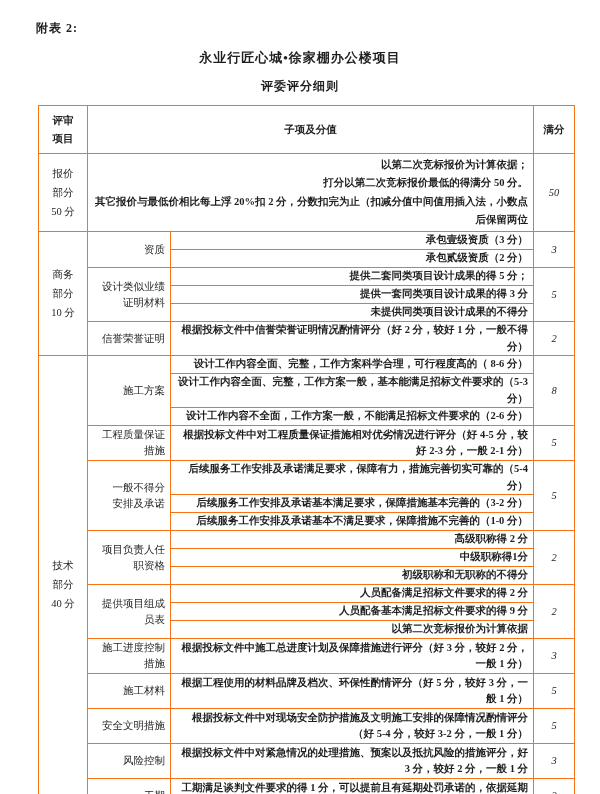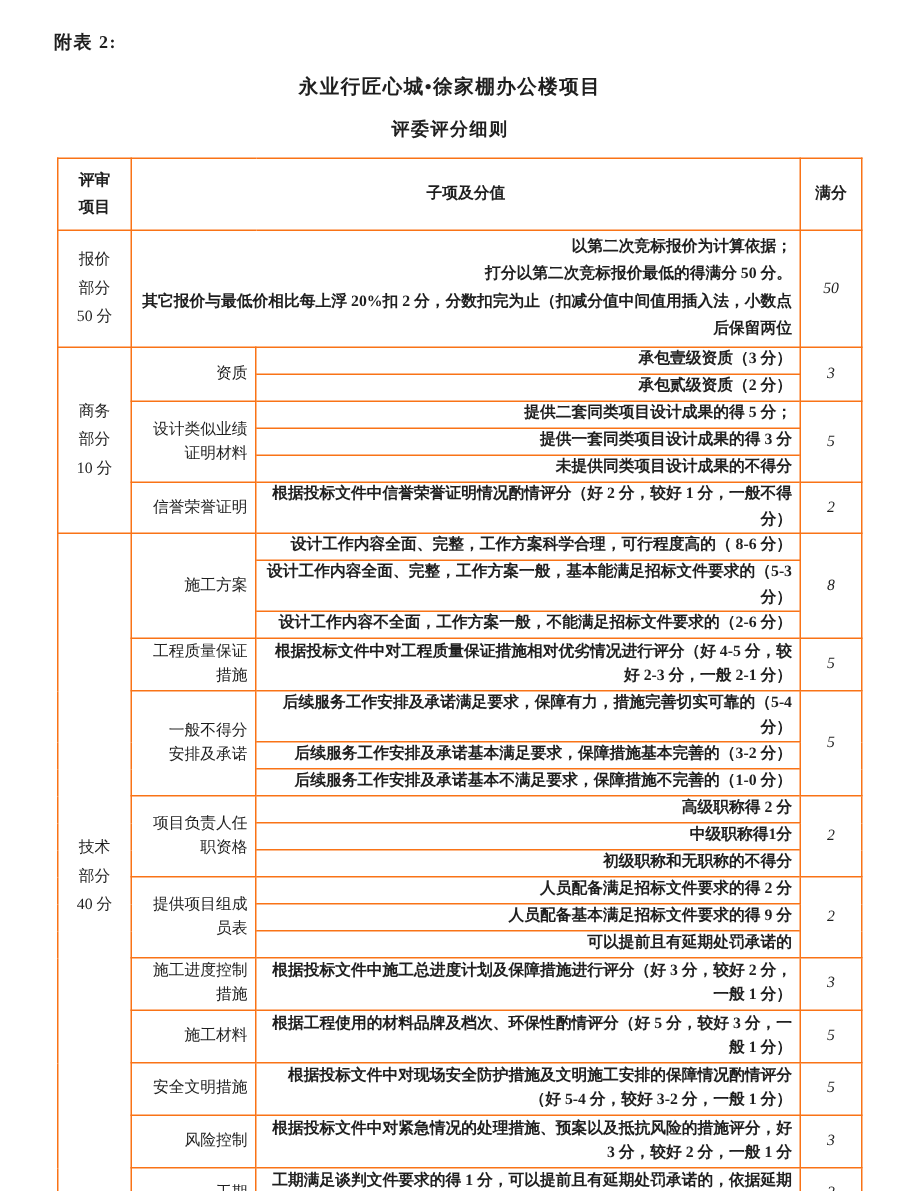--- a/index.html
+++ b/index.html
@@ -220,21 +220,21 @@
           <div>提供项目组成</div>
           <div>员表</div>
         </td>
         <td class="c-crit">人员配备满足招标文件要求的得 2 分</td>
         <td class="c-score" rowspan="3">2</td>
       </tr>
       <tr class="r1">
         <td class="c-crit">人员配备基本满足招标文件要求的得 9 分</td>
       </tr>
       <tr class="r1">
-        <td class="c-crit">可以提前且有延期处罚承诺的</td>
+        <td class="c-crit">以第二次竞标报价为计算依据</td>
       </tr>
       <tr class="r2">
         <td class="c-name">
           <div>施工进度控制</div>
           <div>措施</div>
         </td>
         <td class="c-crit">根据投标文件中施工总进度计划及保障措施进行评分（好 3 分，较好 2 分，一般 1 分）</td>
         <td class="c-score">3</td>
       </tr>
       <tr class="r2">

